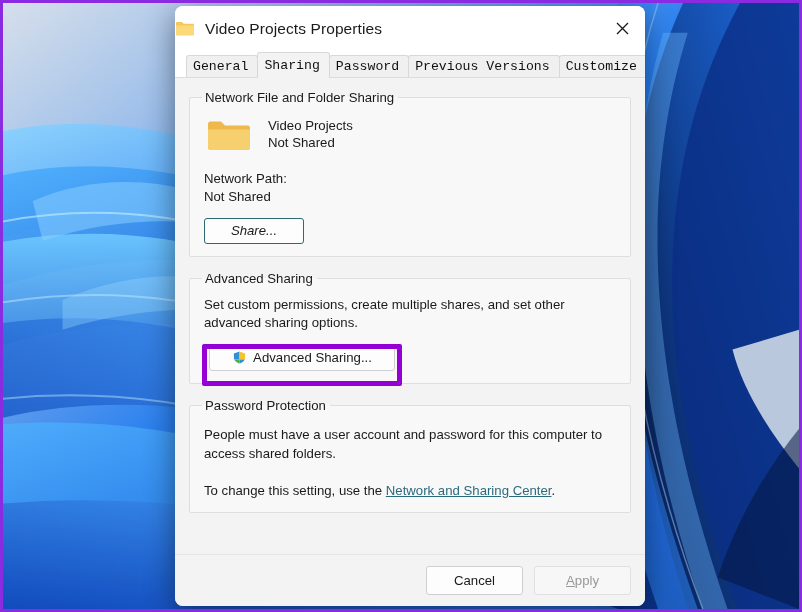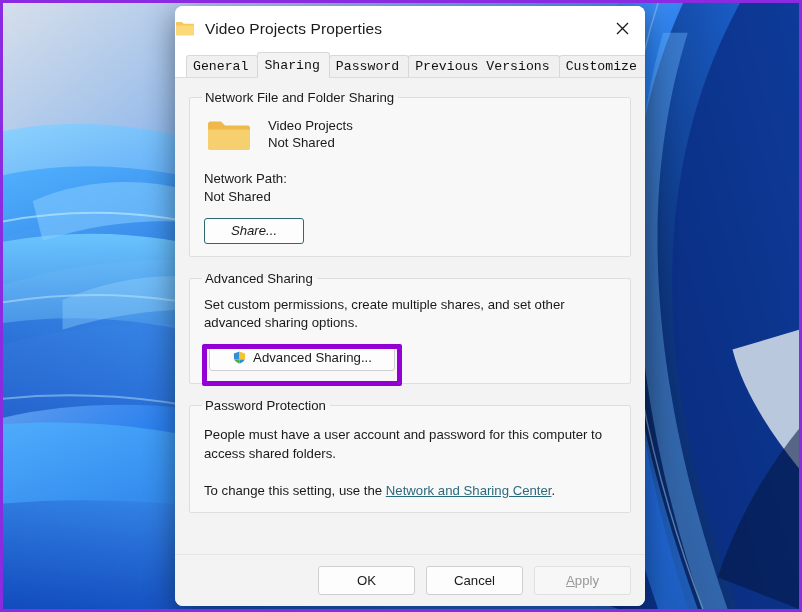--- a/index.html
+++ b/index.html
@@ -330,19 +330,18 @@
         <legend>Password Protection</legend>
 
         <div class="pp-text">People must have a user account and password for this computer to access shared folders.</div>
 
         <div class="pp-text pp-text2"><span>To change this setting, use the </span><a class="link" style="color: rgb(43, 106, 125);">Network and Sharing Center</a><span>.</span></div>
       </fieldset>
 
     </div>
 
     <div class="footer">
-      <button class="btn">OK</button>
       <button class="btn">Cancel</button>
       <button class="btn disabled"><span class="underline-a">A</span><span>pply</span></button>
     </div>
 
   </div>
 </div>
 
 </body></html>

